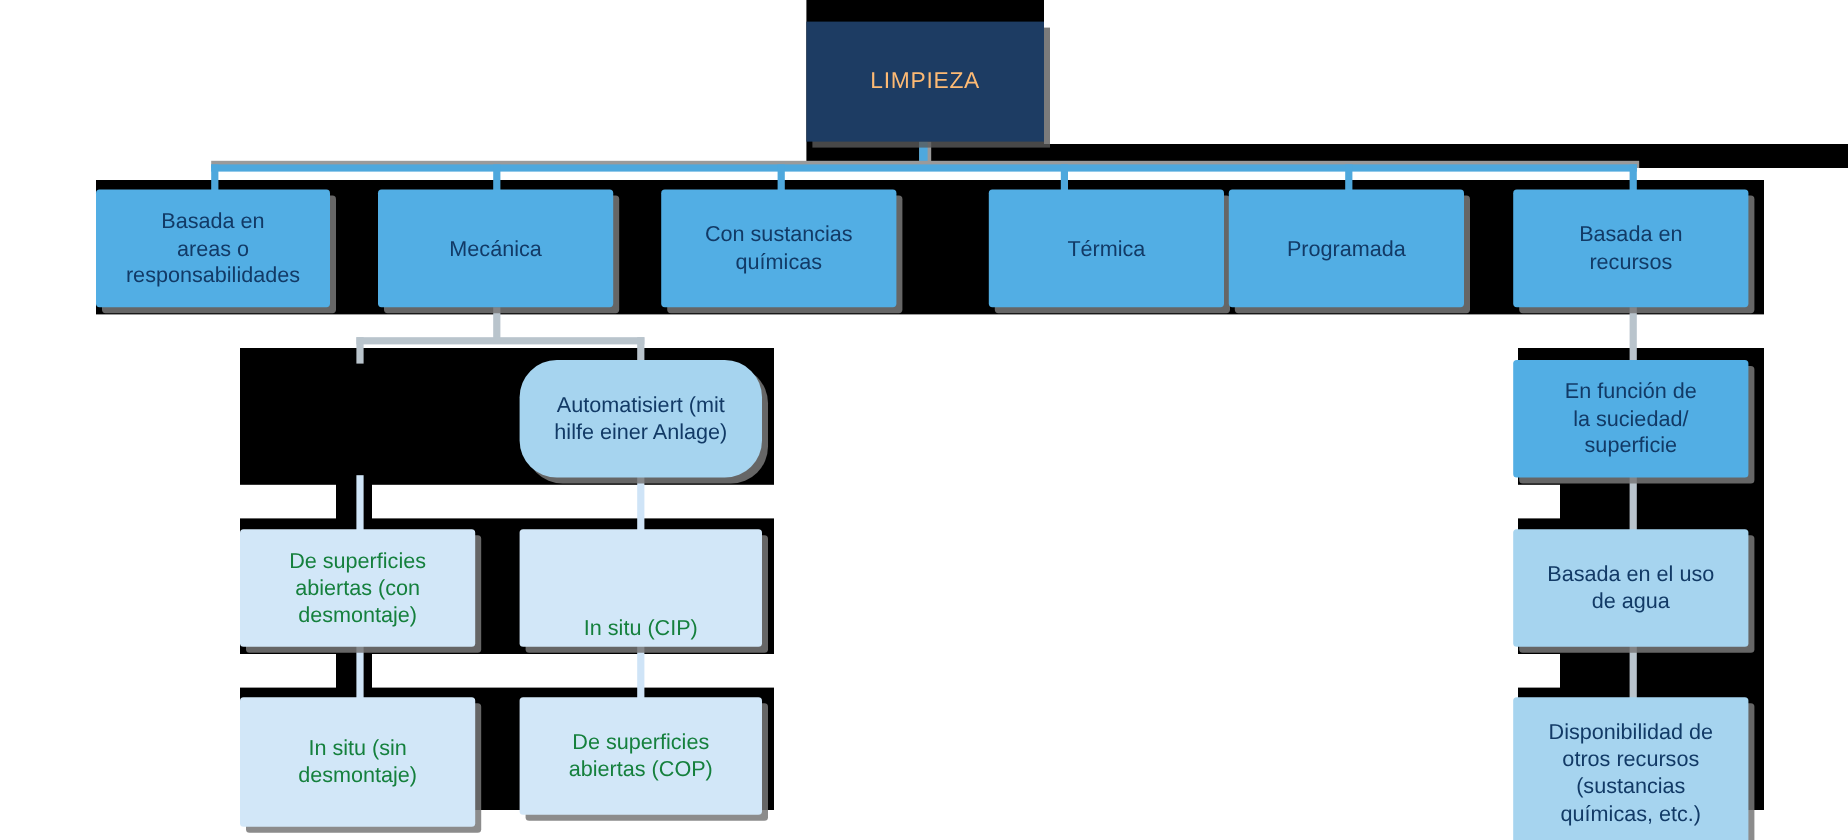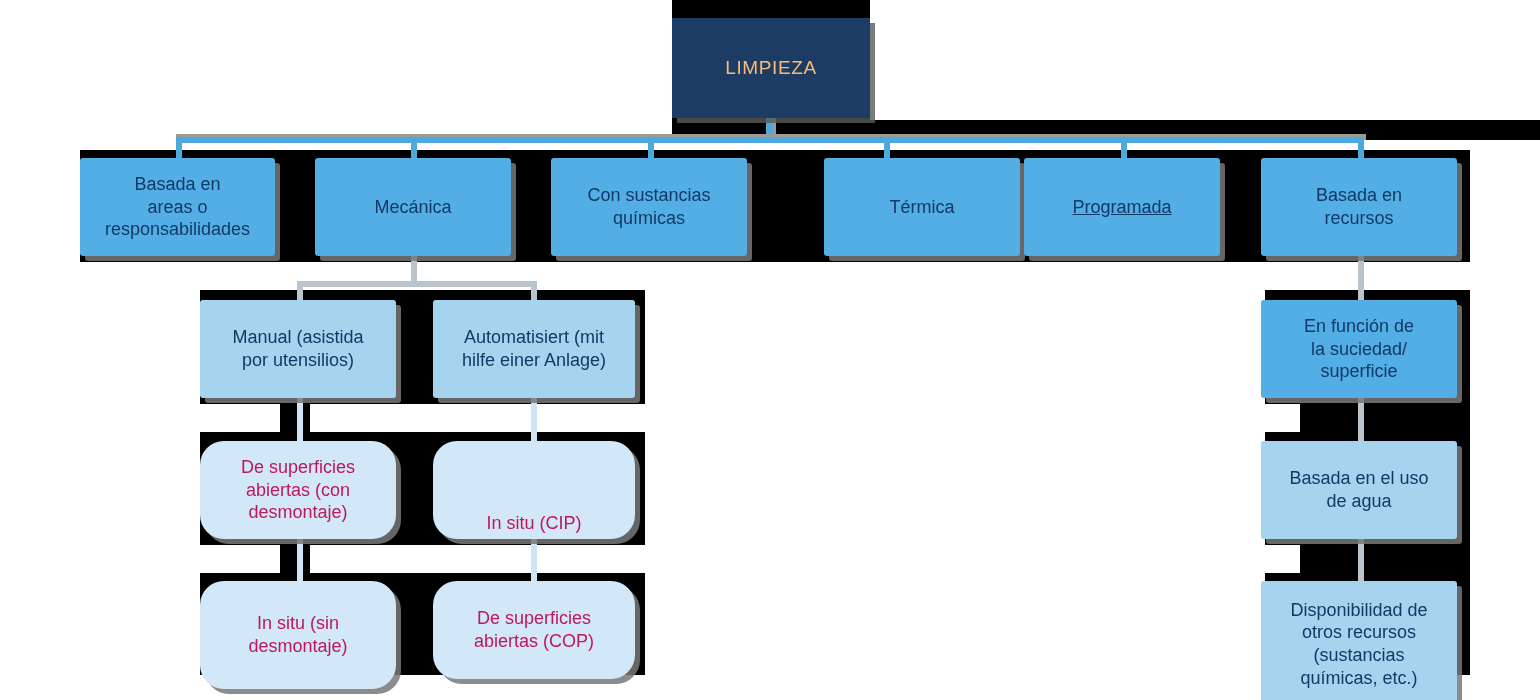--- a/index.html
+++ b/index.html
@@ -35,21 +35,21 @@
   .node .lbl{display:block;width:100%;}
 
   .lvl-root{
     background:#1d3c63;color:#fdba74;
     font-size:19px;letter-spacing:.6px;
     border-radius:0;
     box-shadow:5px 5px 0 0 rgba(90,90,90,.8);
   }
   .lvl-2{background:#52aee4;color:#123a66;font-size:18px;}
   .lvl-3{background:#a6d4ef;color:#123a66;font-size:18px;}
-  .lvl-4{background:#d2e7f8;color:#be185d;font-size:18px;border-radius:24px;}
+  .lvl-4{background:#d2e7f8;color:#15803d;font-size:18px;}
 </style>
 </head>
 <body>
 
 <div id="stage">
 
   <div class="plate" style="left:0;top:0;width:672px;height:140px;"></div>
   <div class="plate" style="left:870px;top:0;width:670px;height:120px;"></div>
   <div class="plate" style="left:0;top:140px;width:1540px;height:10px;"></div>
   <div class="plate" style="left:0;top:150px;width:80px;height:550px;"></div>
@@ -102,31 +102,28 @@
   </div>
   <div class="node lvl-2" style="left:315px;top:158px;width:196px;height:98px;">
     <span class="lbl">Mecánica</span>
   </div>
   <div class="node lvl-2" style="left:551px;top:158px;width:196px;height:98px;">
     <span class="lbl">Con sustancias<br>químicas</span>
   </div>
   <div class="node lvl-2" style="left:788px;top:158px;width:196px;height:98px;margin-left:36px;">
     <span class="lbl">Térmica</span>
   </div>
-  <div class="node lvl-2" style="left:1024px;top:158px;width:196px;height:98px;text-decoration:underline;">
+  <div class="node lvl-2" style="left:1024px;top:158px;width:196px;height:98px;">
     <span class="lbl">Programada</span>
   </div>
   <div class="node lvl-2" style="left:1261px;top:158px;width:196px;height:98px;">
     <span class="lbl">Basada en<br>recursos</span>
   </div>
 
-  <div class="node lvl-3" style="left:200px;top:300px;width:196px;height:98px;">
-    <span class="lbl">Manual (asistida<br>por utensilios)</span>
-  </div>
-  <div class="node lvl-3" style="left:433px;top:300px;width:202px;height:98px;">
+  <div class="node lvl-3" style="left:433px;top:300px;width:202px;height:98px;border-radius:31px;">
     <span class="lbl">Automatisiert (mit<br>hilfe einer Anlage)</span>
   </div>
 
   <div class="node lvl-4" style="left:200px;top:441px;width:196px;height:98px;">
     <span class="lbl">De superficies<br>abiertas (con<br>desmontaje)</span>
   </div>
   <div class="node lvl-4" style="left:200px;top:581px;width:196px;height:108px;justify-content:flex-end;">
     <span class="lbl">In situ (sin<br>desmontaje)</span>
   </div>
 

